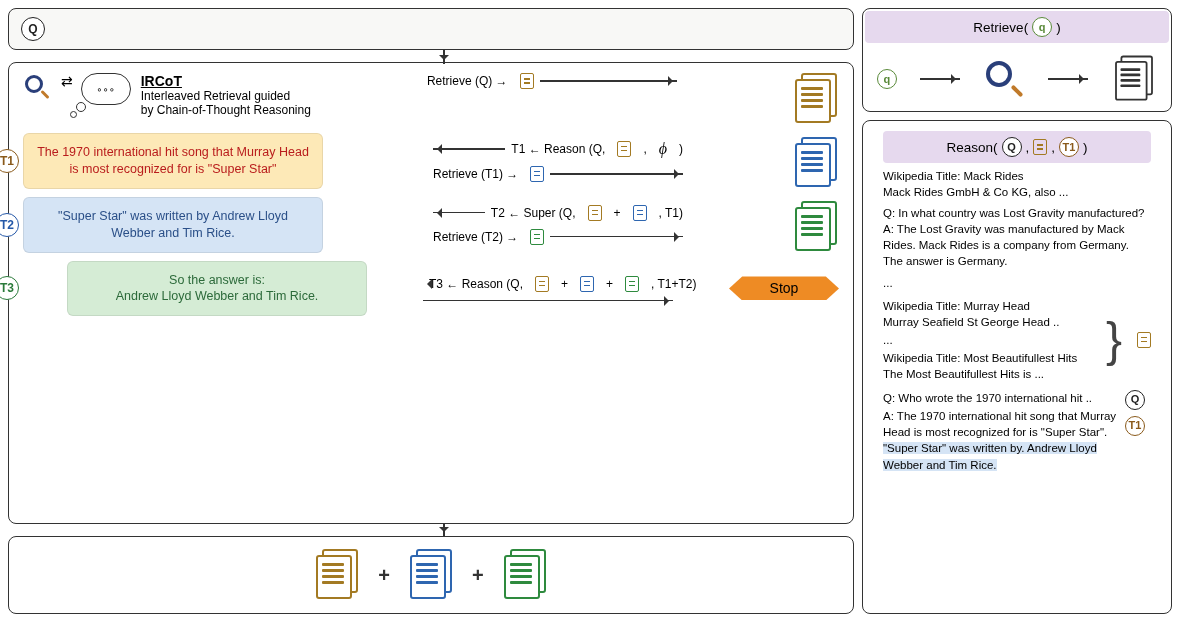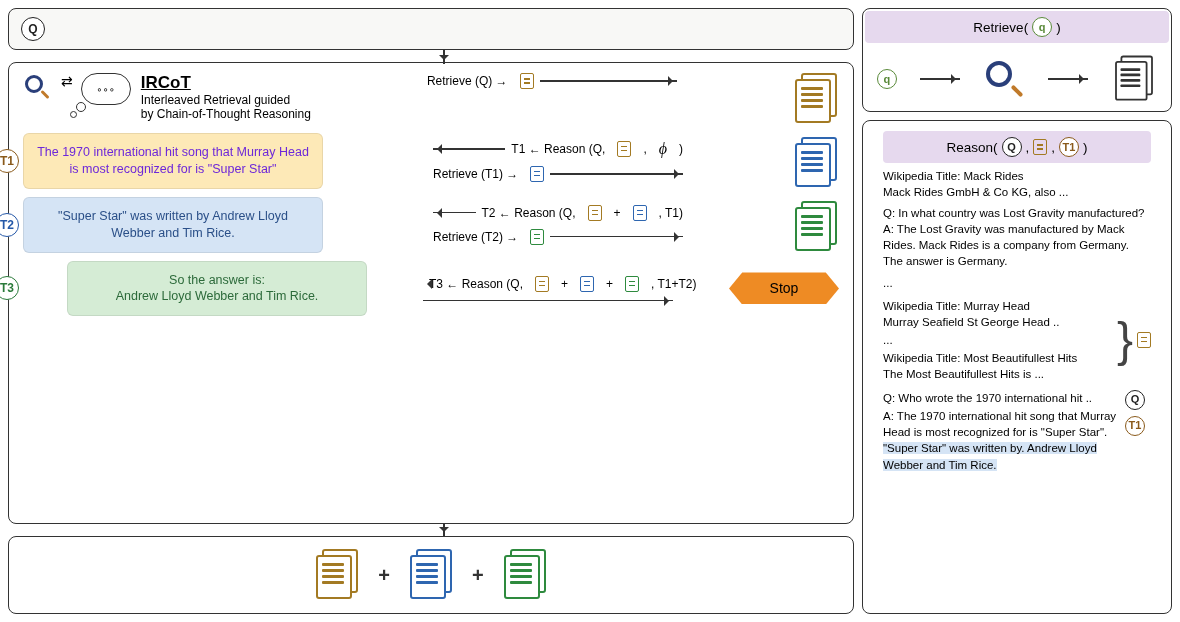--- a/index.html
+++ b/index.html
@@ -33,29 +33,29 @@
     flex-shrink: 0;
   }
   .t1-c { border-color:#8a5a1b; color:#8a5a1b;}
   .t2-c { border-color:#2558a8; color:#2558a8;}
   .t3-c { border-color:#2a7a3a; color:#2a7a3a;}
   .q-c { border-color:#222; color:#222;}
   .qg-c { border-color:#5a8a3a; color:#5a8a3a;}
 
   .main-panel { flex: 1; padding: 10px 14px 14px 14px; display:flex; flex-direction:column; position:relative; }
   .header-row { display:flex; gap:10px; align-items:flex-start; margin-bottom:4px; }
-  .title-block .title { font-weight:bold; text-decoration:underline; font-size:17px; }
+  .title-block .title { font-weight:bold; text-decoration:underline; font-size:14px; }
   .title-block .sub { font-size:12px; }
 
   .step-row { display:flex; align-items:center; gap:10px; margin: 4px 0; position:relative; }
   .thought {
     border-radius:6px; padding:10px 12px; width: 300px; text-align:center;
     border:1px solid rgba(0,0,0,.08); font-size:12.5px; line-height:1.35;
   }
-  .thought.amber { background:#fde9b7; color:#6d28d9; }
+  .thought.amber { background:#fde9b7; color:#b91c1c; }
   .thought.blue  { background:#d5e4f5; color:#2a4f88; }
   .thought.green { background:#d5ecd5; color:#2c6a3a;margin-left:44px; }
 
   .mid-col { flex:1; display:flex; flex-direction:column; justify-content:center; gap:8px; align-items:center;}
   .arrow-r, .arrow-l {
     position:relative; height:1.5px; background:#333; flex:1;
   }
   .arrow-r::after {
     content:""; position:absolute; right:-1px; top:-4px;
     border:5px solid transparent; border-left-color:#333;
@@ -90,21 +90,21 @@
     display:inline-block; width:14px; height:16px; border:1.5px solid; border-radius:2px;
     position:relative; vertical-align:middle;
   }
   .doc-mini::before,.doc-mini::after{content:"";position:absolute;left:3px;right:3px;height:1.5px;}
   .doc-mini::before{top:4px;} .doc-mini::after{top:8px;}
   .dm-brown{border-color:#a37a23;} .dm-brown::before,.dm-brown::after{background:#a37a23;}
   .dm-blue {border-color:#2e66b0;} .dm-blue::before,.dm-blue::after{background:#2e66b0;}
   .dm-green{border-color:#2e8a3e;} .dm-green::before,.dm-green::after{background:#2e8a3e;}
 
   .stop-hex {
-    width:110px; height:32px; background:#ee8b24; color:#000;
+    width:110px; height:24px; background:#ee8b24; color:#000;
     display:flex; align-items:center; justify-content:center; font-size:14px;
     clip-path: polygon(12% 0,88% 0,100% 50%,88% 100%,12% 100%,0 50%);
     margin-left:auto;
   }
 
   .combine-panel { display:flex; align-items:center; justify-content:center; gap:18px; padding:12px; }
   .plus { font-size:20px; font-weight:bold; color:#333;}
 
   .right-header {
     background:#e6d9ee; padding:6px 10px; border-radius:4px; text-align:center;
@@ -214,21 +214,21 @@
           </div>
         </div>
     </div>
 
     <div class="step-row">
       <span class="circle-label t2-c" style="position:absolute;left:-28px;">T2</span>
       <div class="thought blue">"Super Star" was written by Andrew Lloyd Webber and Tim Rice.</div>
       <div class="mid-col">
         <div class="arrow-wrap">
             <span class="arrow-l"></span>
-            <span class="arrow-label"><span>T2 ← Reason (Q,</span> <span class="doc-mini dm-brown"></span>+<span class="doc-mini dm-blue"></span><span>, T1)</span></span>
+            <span class="arrow-label"><span>T2 ← Super (Q,</span> <span class="doc-mini dm-brown"></span>+<span class="doc-mini dm-blue"></span><span>, T1)</span></span>
           </div>
         <div class="arrow-wrap">
             <span class="arrow-label">
               <span>Retrieve (T2) →</span> 
               <span class="doc-mini dm-green"></span>
             </span>
             <span class="arrow-r"></span>
           </div>
       </div>
       <div class="doc-stack doc-green" style="align-self:flex-end;">
@@ -333,21 +333,21 @@
       <span>Reason(</span>
       <span class="circle-sm q-c">Q</span>,
       <span class="doc-mini dm-brown"></span>,
       <span class="circle-sm t1-c">T1</span>
       <span>)</span>
     </div>
     <div class="right-panel-body">
       <p><span>Wikipedia Title: Mack Rides</span><br><span>Mack Rides GmbH &amp; Co KG, also ...</span></p>
       <p><span>Q: In what country was Lost Gravity manufactured?</span><br><span>A: The Lost Gravity was manufactured by Mack Rides. Mack Rides is a company from Germany. The answer is Germany.</span></p>
       <p>...</p>
-      <div style="display:flex; align-items:center; gap:4px;">
+      <div style="display:flex; align-items:center; gap:15px;">
         <div style="flex:1;">
           <p style="margin:2px 0;"><span>Wikipedia Title: Murray Head</span><br><span>Murray Seafield St George Head ..</span></p>
           <p style="margin:2px 0;">...</p>
           <p style="margin:2px 0;"><span>Wikipedia Title: Most Beautifullest Hits</span><br><span>The Most Beautifullest Hits is ...</span></p>
         </div>
         <span class="brace">}</span>
         <span class="doc-mini dm-brown"></span>
       </div>
       <div style="position:relative; padding-right:30px;">
         <p style="margin:6px 0 2px;"><span>Q: Who wrote the 1970 international hit ..</span></p>

